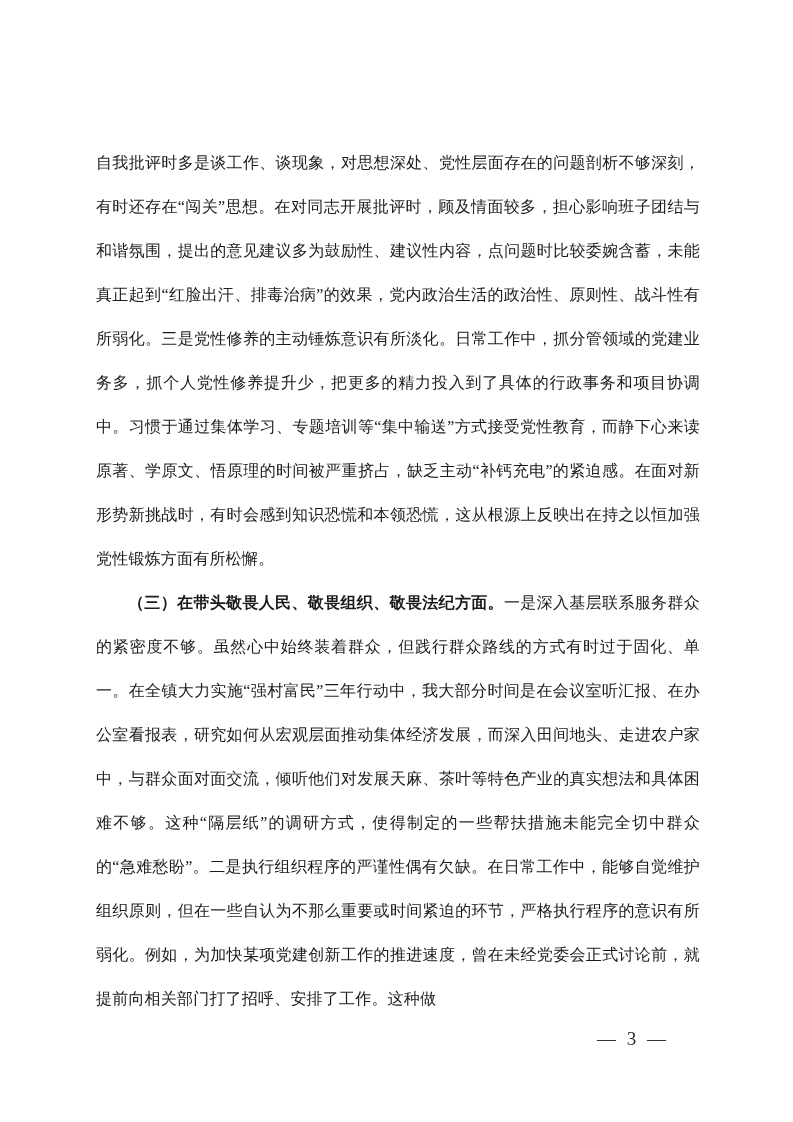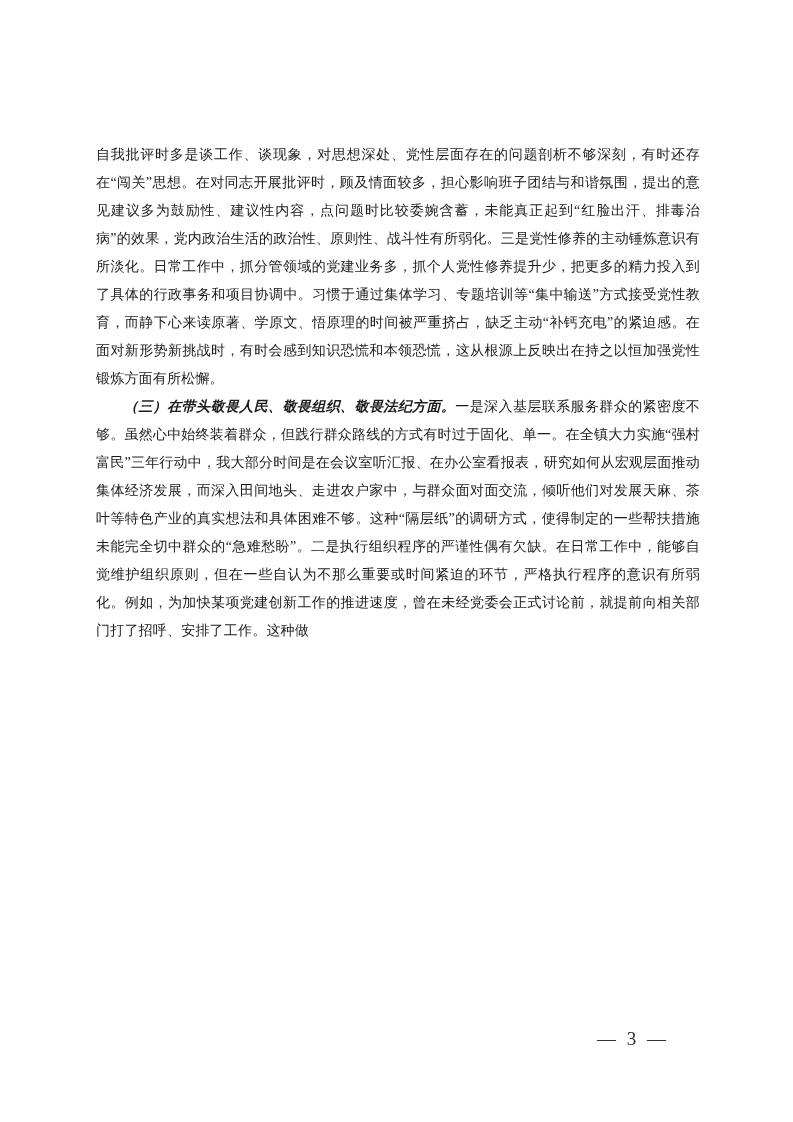--- a/index.html
+++ b/index.html
@@ -14,35 +14,34 @@
     background: #ffffff;
     overflow: hidden;
     font-family: "Liberation Serif", "DejaVu Serif", serif;
     color: #1b1b1b;
   }
   .text-block {
     position: absolute;
     left: 96px;
     top: 141px;
     width: 604px;
-    font-size: 14px;
-    line-height: 28px;
+    font-size: 16px;
+    line-height: 44px;
     text-align: justify;
     letter-spacing: 0.2px;
   }
   .text-block p {
     margin: 0;
     padding: 0;
   }
   p.indent {
     text-indent: 2em;
   }
   .section-heading {
     font-weight: bold;
-    font-style: italic; 
   }
   .page-number {
     position: absolute;
     top: 1028px;
     right: 124px;
     font-size: 19px;
     letter-spacing: 3px;
     color: #2b2b2b;
     white-space: nowrap;
   }

